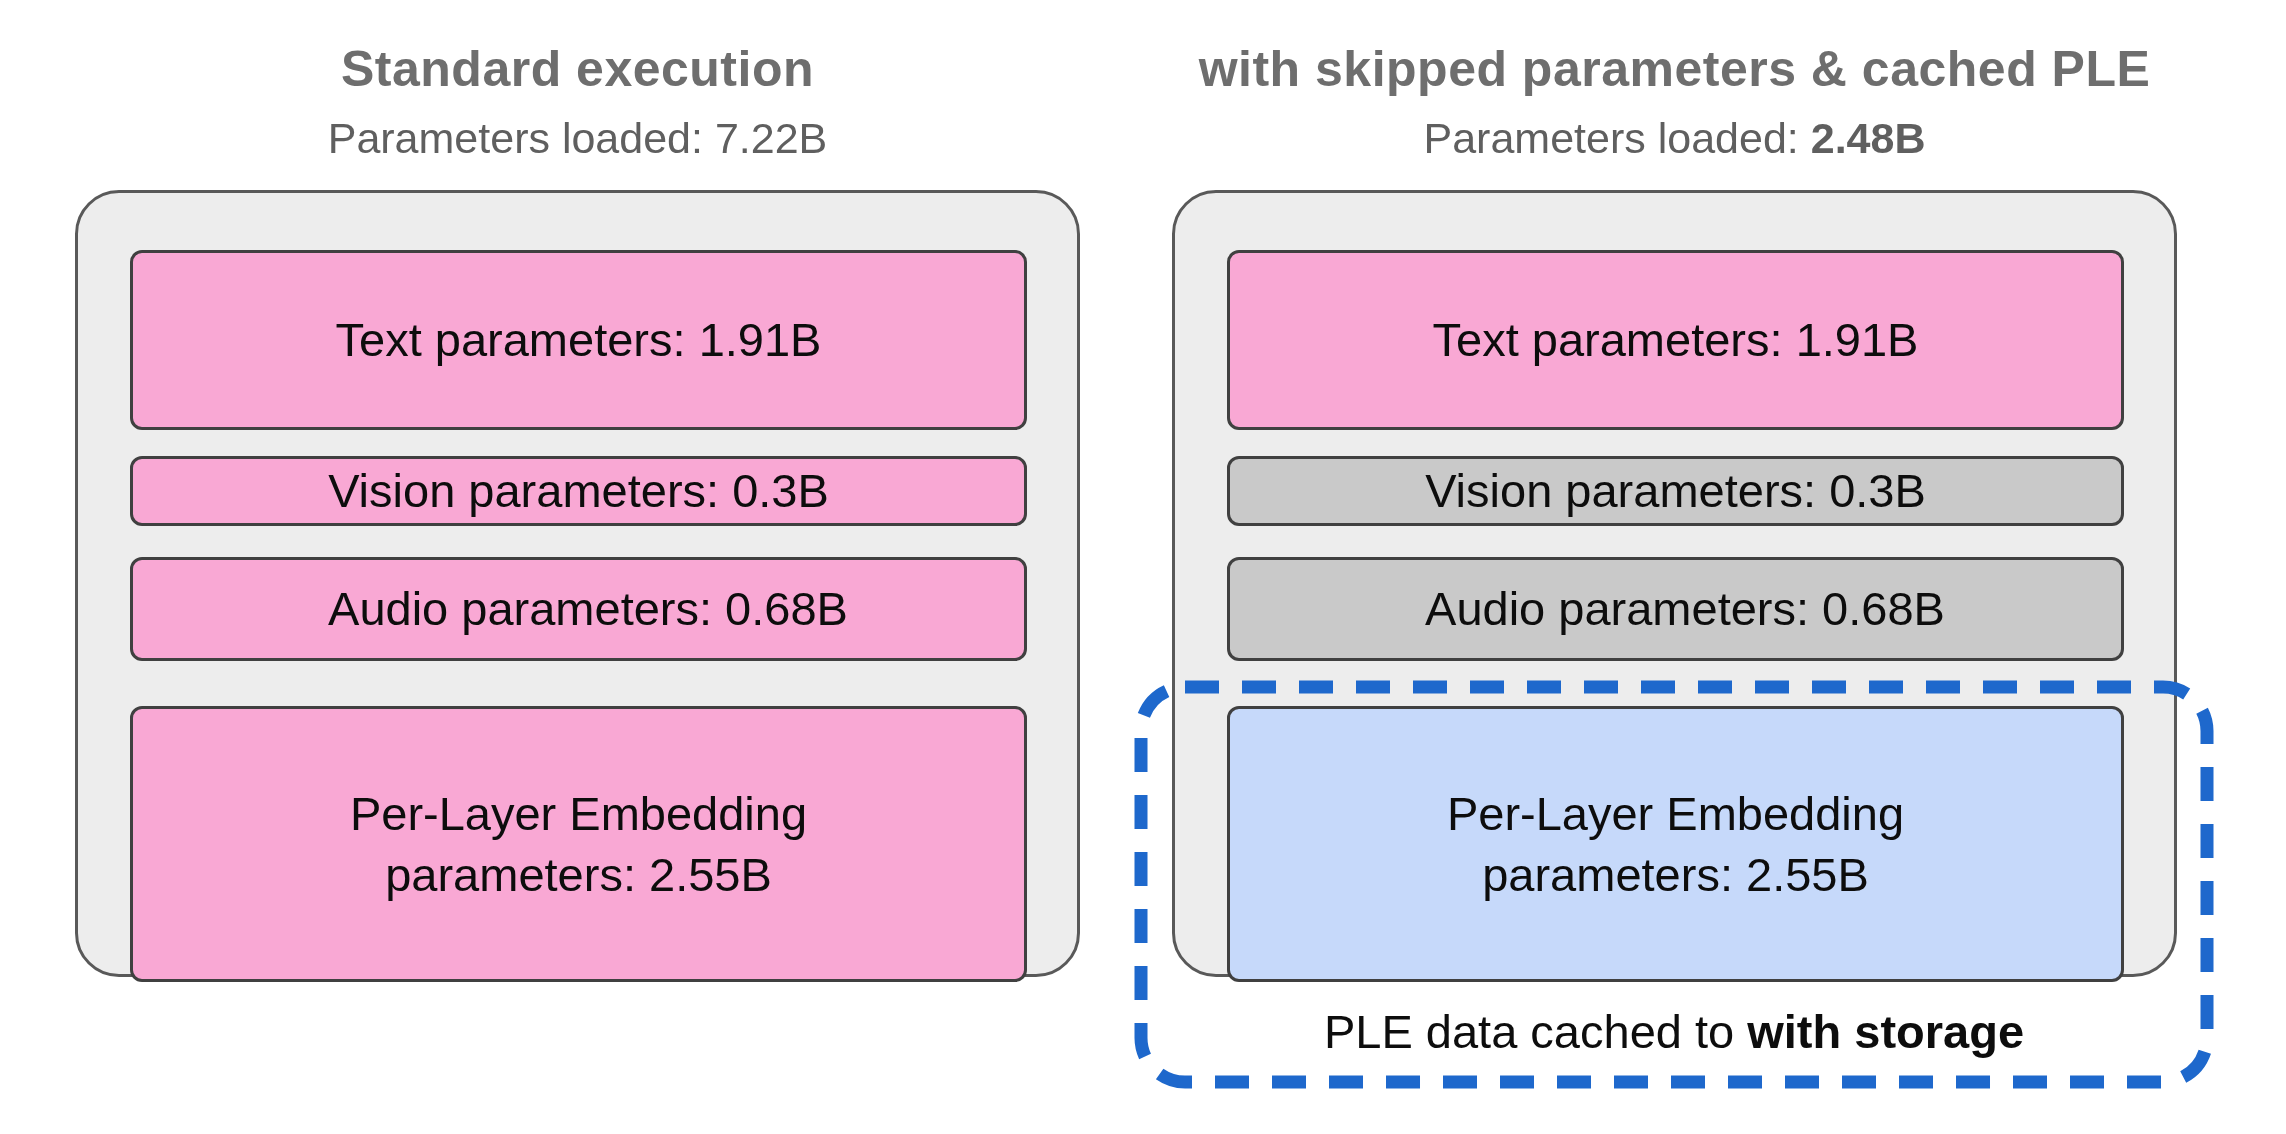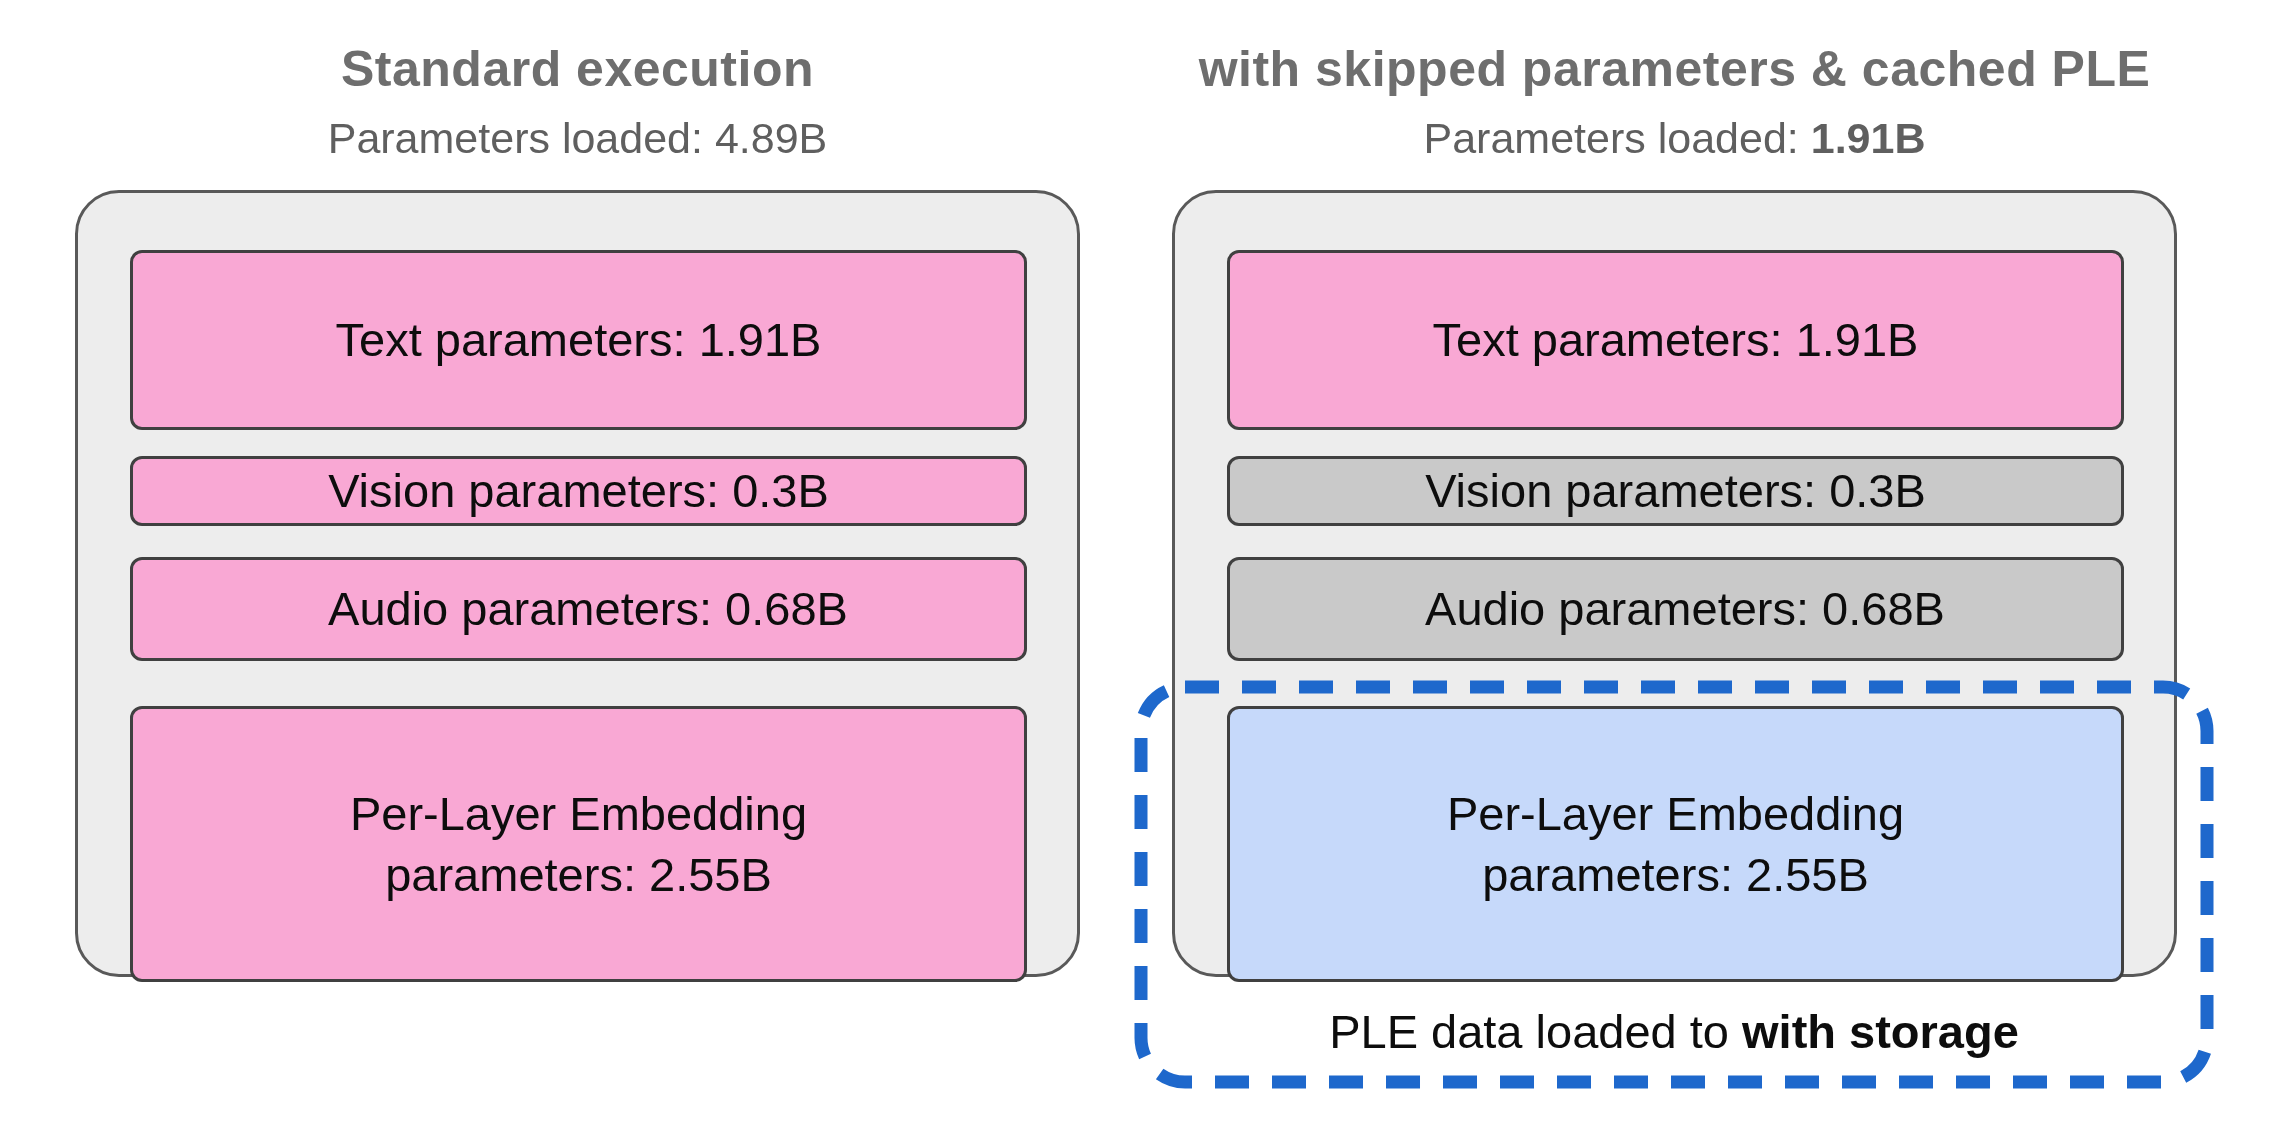--- a/index.html
+++ b/index.html
@@ -93,29 +93,29 @@
 </style>
 </head>
 <body>
 
 <div class="canvas">
 
   <div class="col-header left">
     <div class="title">Standard execution</div>
     <div class="subtitle">
       <span>Parameters loaded:</span>
-      <span class="val">4.89B</span>
+      <span class="val">7.22B</span>
     </div>
   </div>
 
   <div class="col-header right">
     <div class="title">with skipped parameters &amp; cached PLE</div>
     <div class="subtitle">
       <span>Parameters loaded:</span>
-      <span class="val val-bold">1.91B</span>
+      <span class="val val-bold">2.48B</span>
     </div>
   </div>
 
   <div class="panel panel-left">
     <div class="bar blue bar-1">
       <span>Text parameters: 1.91B</span>
     </div>
     <div class="bar blue bar-2">
       <span>Vision parameters: 0.3B</span>
     </div>
@@ -142,17 +142,17 @@
       <span>Per-Layer Embedding</span>
       <span>parameters: 2.55B</span>
     </div>
   </div>
 
   <svg class="cache-outline" width="1082" height="411" viewBox="0 0 1082 411">
     <rect x="8" y="8" width="1066" height="395" rx="44" ry="44" fill="none" stroke="#1E68CC" stroke-width="13" stroke-dasharray="34 23"></rect>
   </svg>
 
   <div class="cache-caption">
-    <span>PLE data loaded to</span>
+    <span>PLE data cached to</span>
     <span class="bold">with storage</span>
   </div>
 
 </div>
 
 </body></html>

